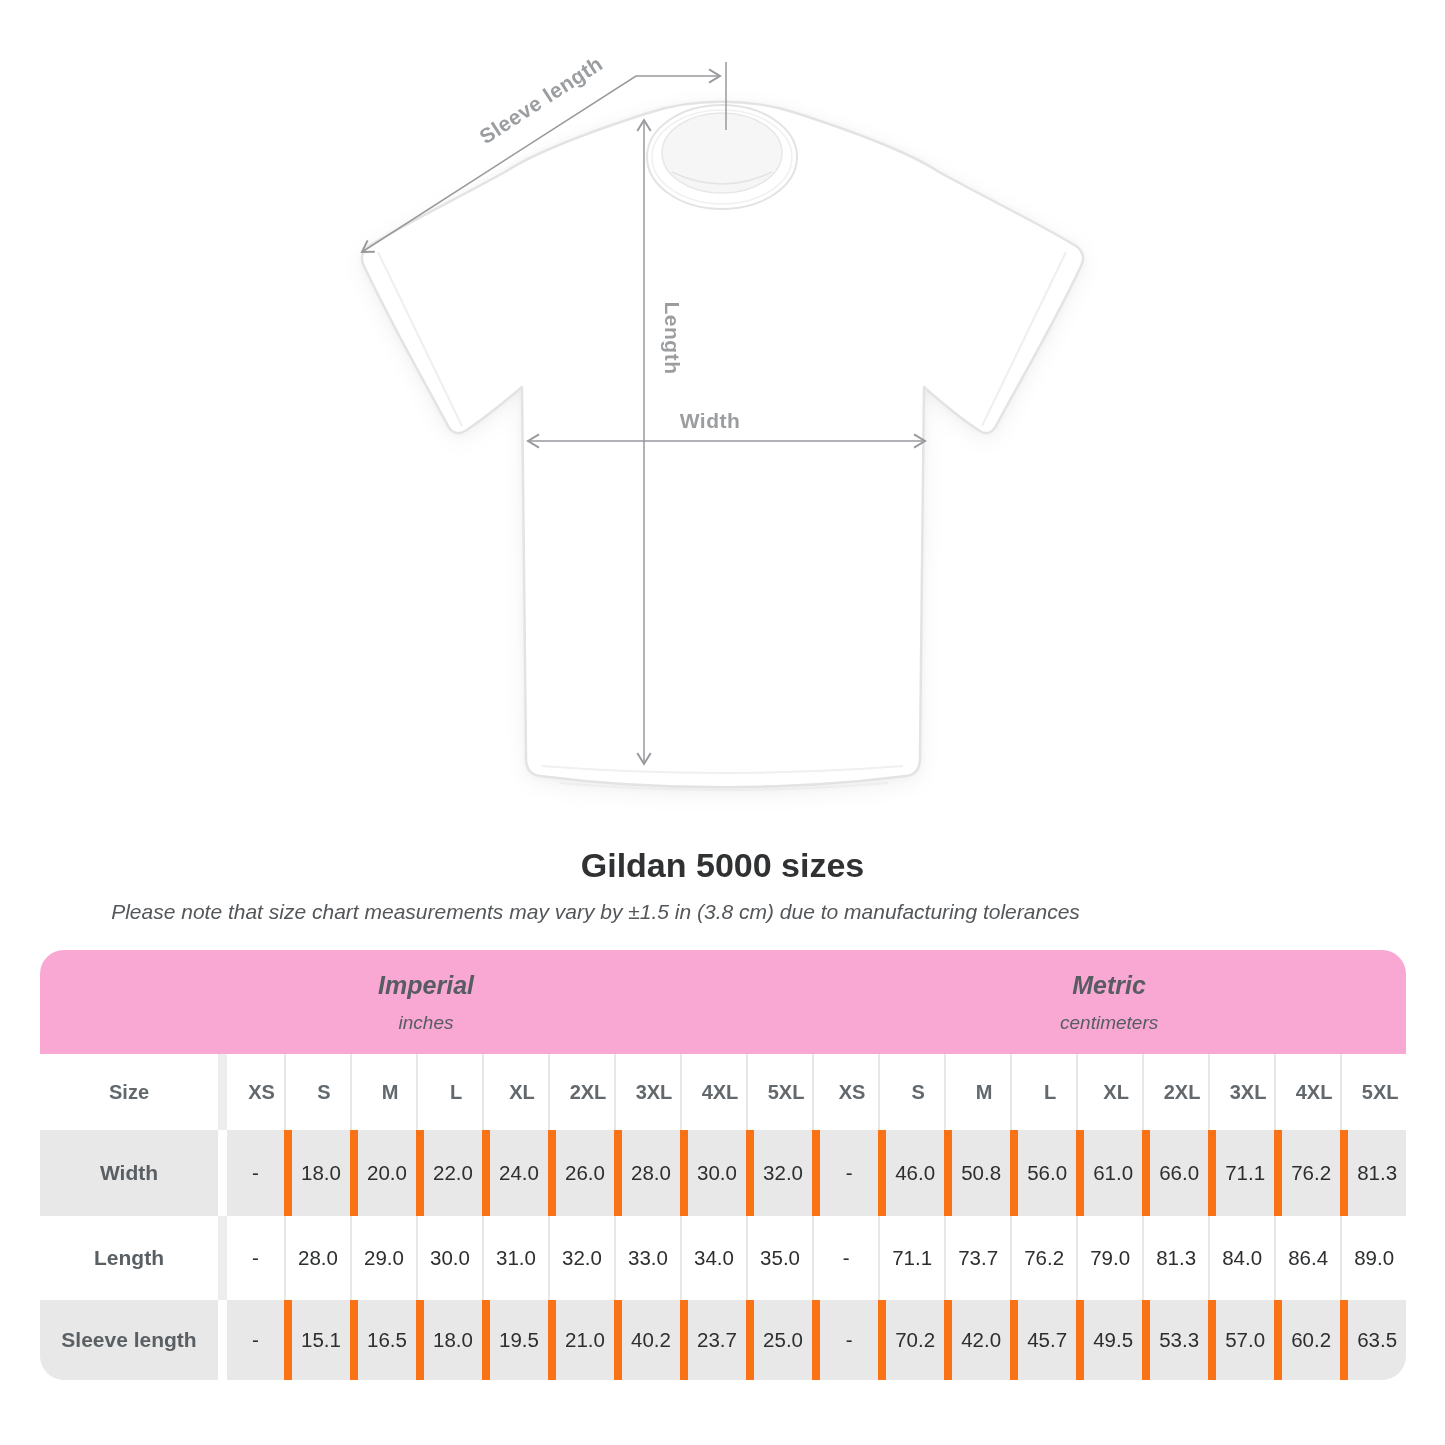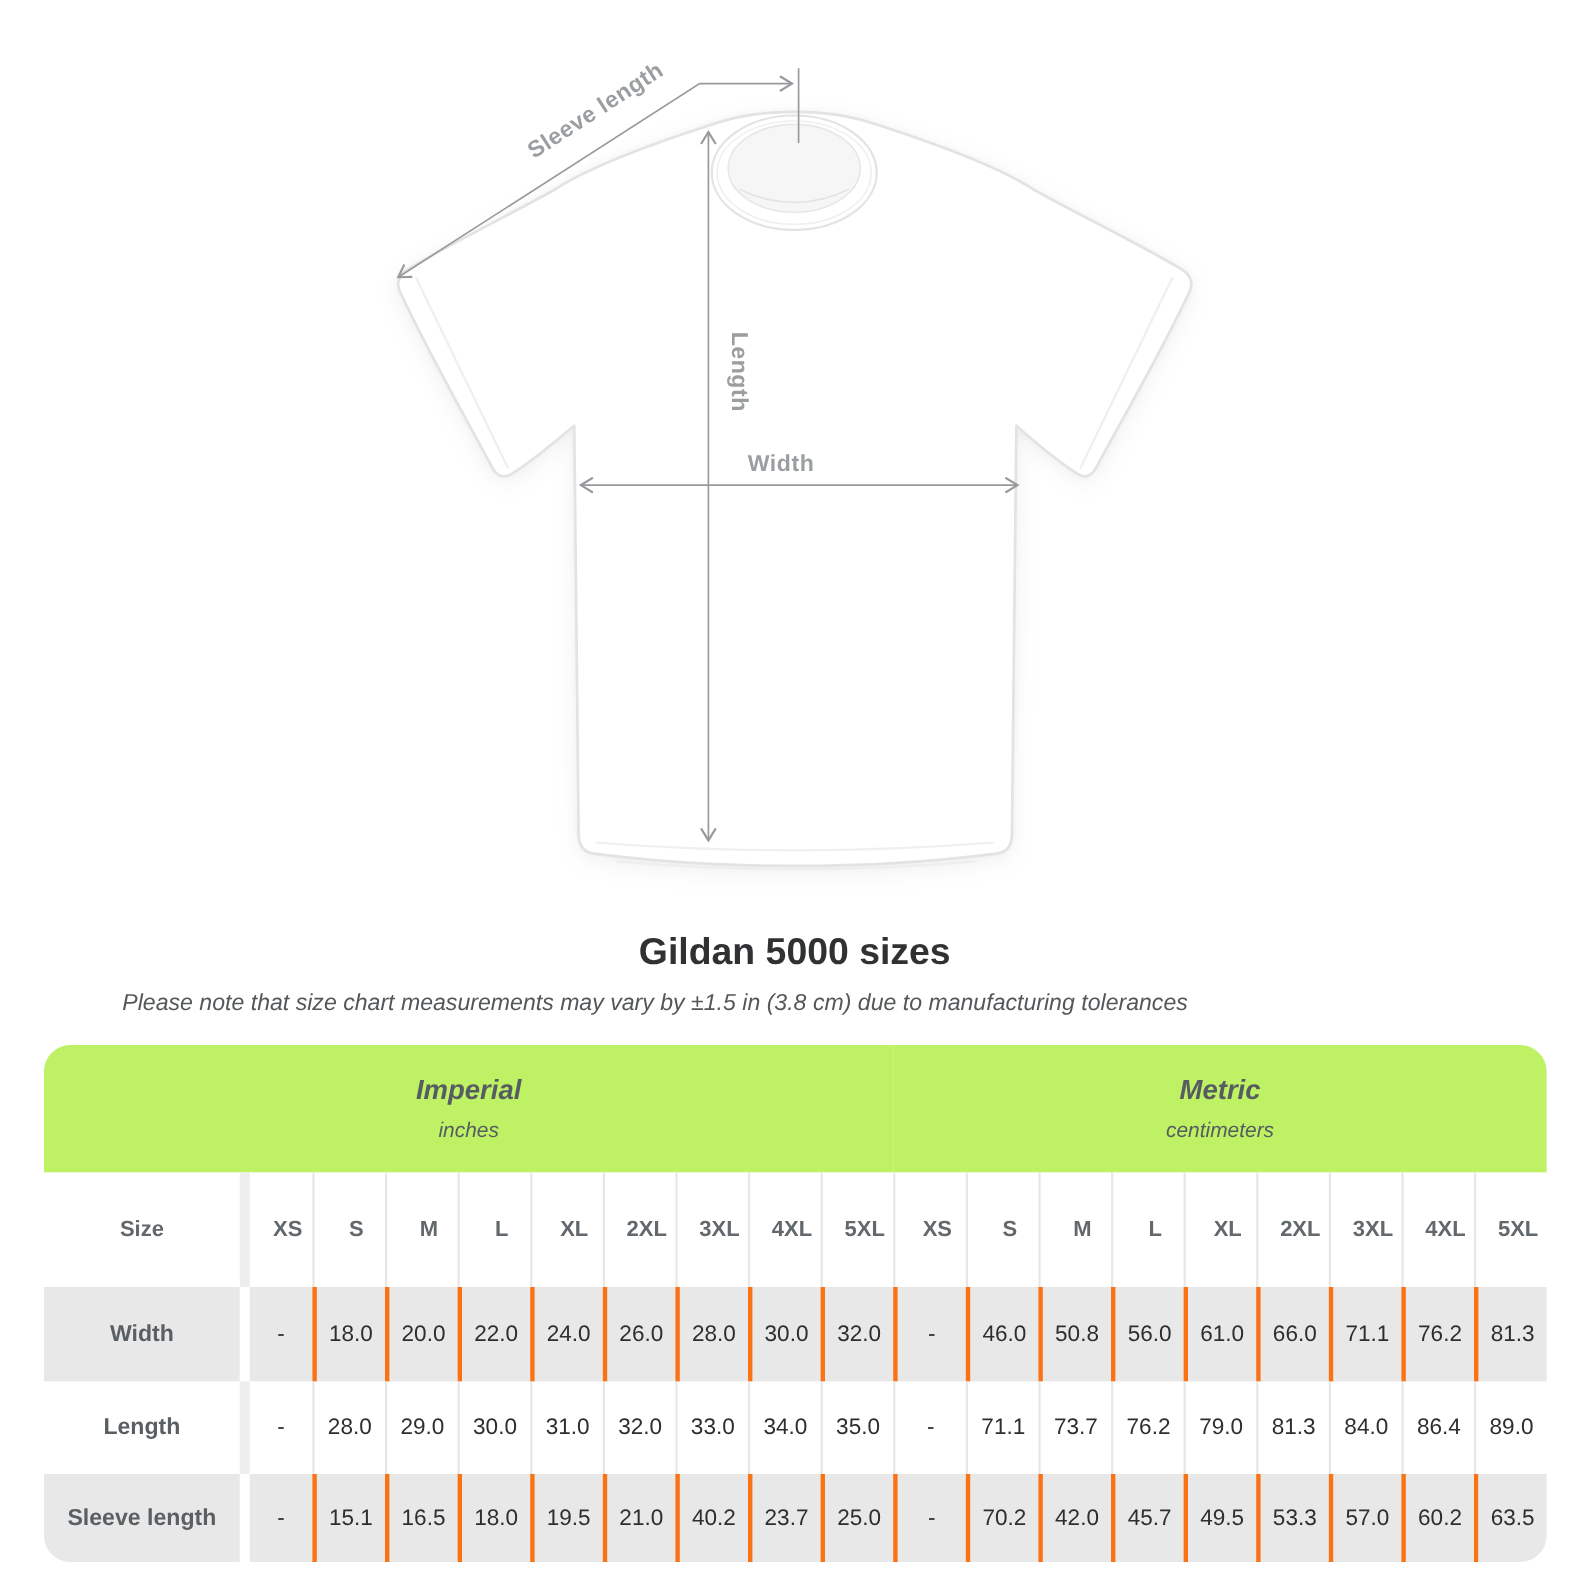--- a/index.html
+++ b/index.html
@@ -16,37 +16,37 @@
            font-size:34px; font-weight:bold; color:#2f3133; }
   .subtitle { position:absolute; top:900px; left:0; width:1191px; text-align:center;
               font-style:italic; font-size:21px; color:#54575a; }
 
   
   table.size-table { position:absolute; left:40px; top:950px; width:1365px;
                      border-collapse:separate; border-spacing:0; table-layout:fixed; }
   .size-table th, .size-table td { padding:0; margin:0; text-align:center; vertical-align:middle; font-weight:normal; }
 
   
-  tr.band-row th { background:#bef264; height:116px;margin-top:44px; }
+  tr.band-row th { background:#f9a8d4; height:104px;margin-top:44px; }
   .band-left  { border-top-left-radius:24px; }
   .band-right { border-top-right-radius:24px; }
   .band-title { font-size:25px; font-weight:bold; font-style:italic; color:#565c61; }
   .band-unit  { font-size:19px; font-style:italic; color:#565c61; margin-top:12px; }
 
   
-  tr.sizes th { height:104px; background:#ffffff; font-size:20px; font-weight:bold; color:#62686c; }
+  tr.sizes th { height:76px; background:#ffffff; font-size:20px; font-weight:bold; color:#62686c; }
   tr.sizes th.szh        { border-left:2px solid #e7e7e7;padding-left:12px; }
   tr.sizes th.first-data { border-left:9px solid #ededed; }
 
   
   tbody th.rowlab { font-size:21px; font-weight:bold; color:#595f63; }
   tbody td { font-size:20.5px; color:#2c2e30; }
   tr.gray th.rowlab, tr.gray td { background:#e8e8e8; }
   tr.white th.rowlab, tr.white td { background:#ffffff; }
-  tr.gray  td { border-left:4px solid #f97316; }
+  tr.gray  td { border-left:8px solid #f97316; }
   tr.gray  td.first-data { border-left:9px solid #ffffff; }
   tr.white td { border-left:2px solid #e7e7e7; }
   tr.white td.first-data { border-left:9px solid #ededed; }
   tr.h86 th, tr.h86 td { height:86px; }
   tr.h84 th, tr.h84 td { height:84px; }
   tr.h80 th, tr.h80 td { height:80px; }
   tr.last th.rowlab { border-bottom-left-radius:24px; }
   tr.last td:last-child { border-bottom-right-radius:24px; }
 </style>
 </head>

